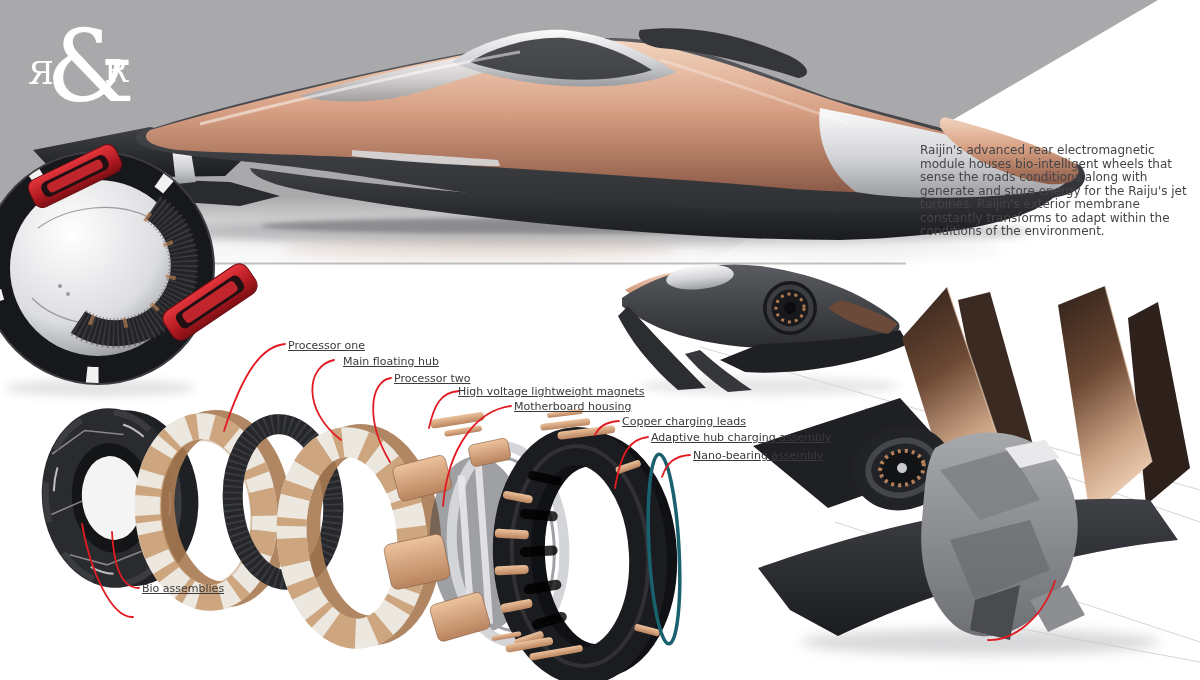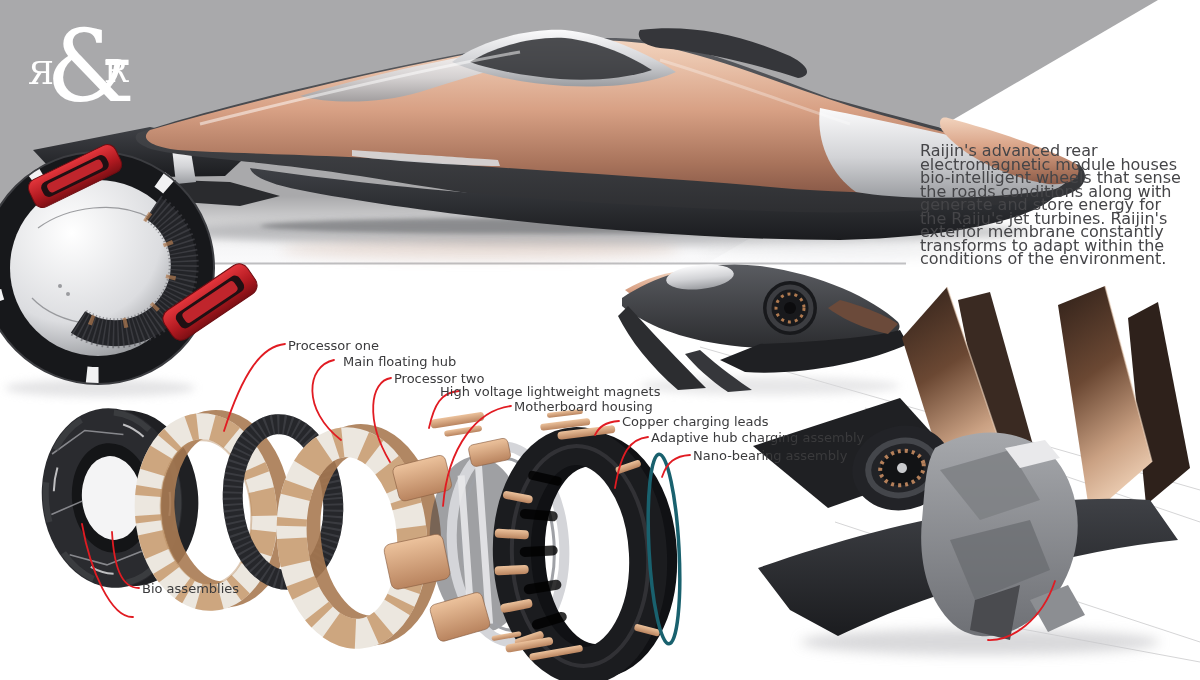--- a/index.html
+++ b/index.html
@@ -8,30 +8,30 @@
     background:#ffffff;font-family:"DejaVu Sans","Liberation Sans",sans-serif;
   }
   .art{position:absolute;left:0;top:0;}
   .logo{position:absolute;left:26px;top:14px;width:150px;height:120px;color:#ffffff;
         font-family:"DejaVu Serif","Liberation Serif",serif;}
   .logo .lft{position:absolute;left:2px;top:40px;font-size:32px;transform:scaleX(1);}
   .logo .amp{position:absolute;left:20px;top:-6px;font-size:100px;font-weight:400;}
   .logo .rgt{position:absolute;left:78px;top:38px;font-size:32px;}
   .desc{
     position:absolute;left:920px;top:144px;width:272px;
-    font-size:16px;line-height:13.5px;color:#454548;letter-spacing:0px;
+    font-size:12px;line-height:13.5px;color:#454548;letter-spacing:0px;
   }
   .callout{
-    position:absolute;font-size:13px;line-height:15px;color:#3a3a3c;white-space:nowrap;
+    position:absolute;font-size:11px;line-height:15px;color:#3a3a3c;white-space:nowrap;text-decoration:underline;
   }
   .callout.wrap{white-space:normal;}
   .c1{left:288px;top:338px;}
   .c2{left:343px;top:354px;}
   .c3{left:394px;top:371px;}
-  .c4{left:440px;top:384px;text-align:right;}
+  .c4{left:458px;top:384px;text-align:right;}
   .c5{left:514px;top:399px;}
   .c6{left:622px;top:414px;}
   .c7{left:651px;top:430px;}
   .c8{left:693px;top:448px;}
   .c9{left:142px;top:581px;}
   .c10{left:136px;top:609px;width:160px;}
   .c11{left:810px;top:632px;width:232px;}
 </style>
 </head>
 <body>

